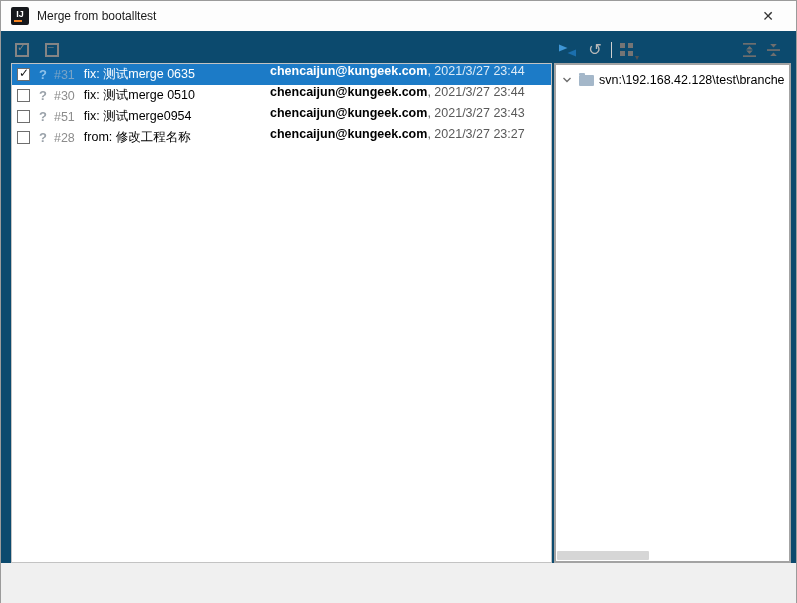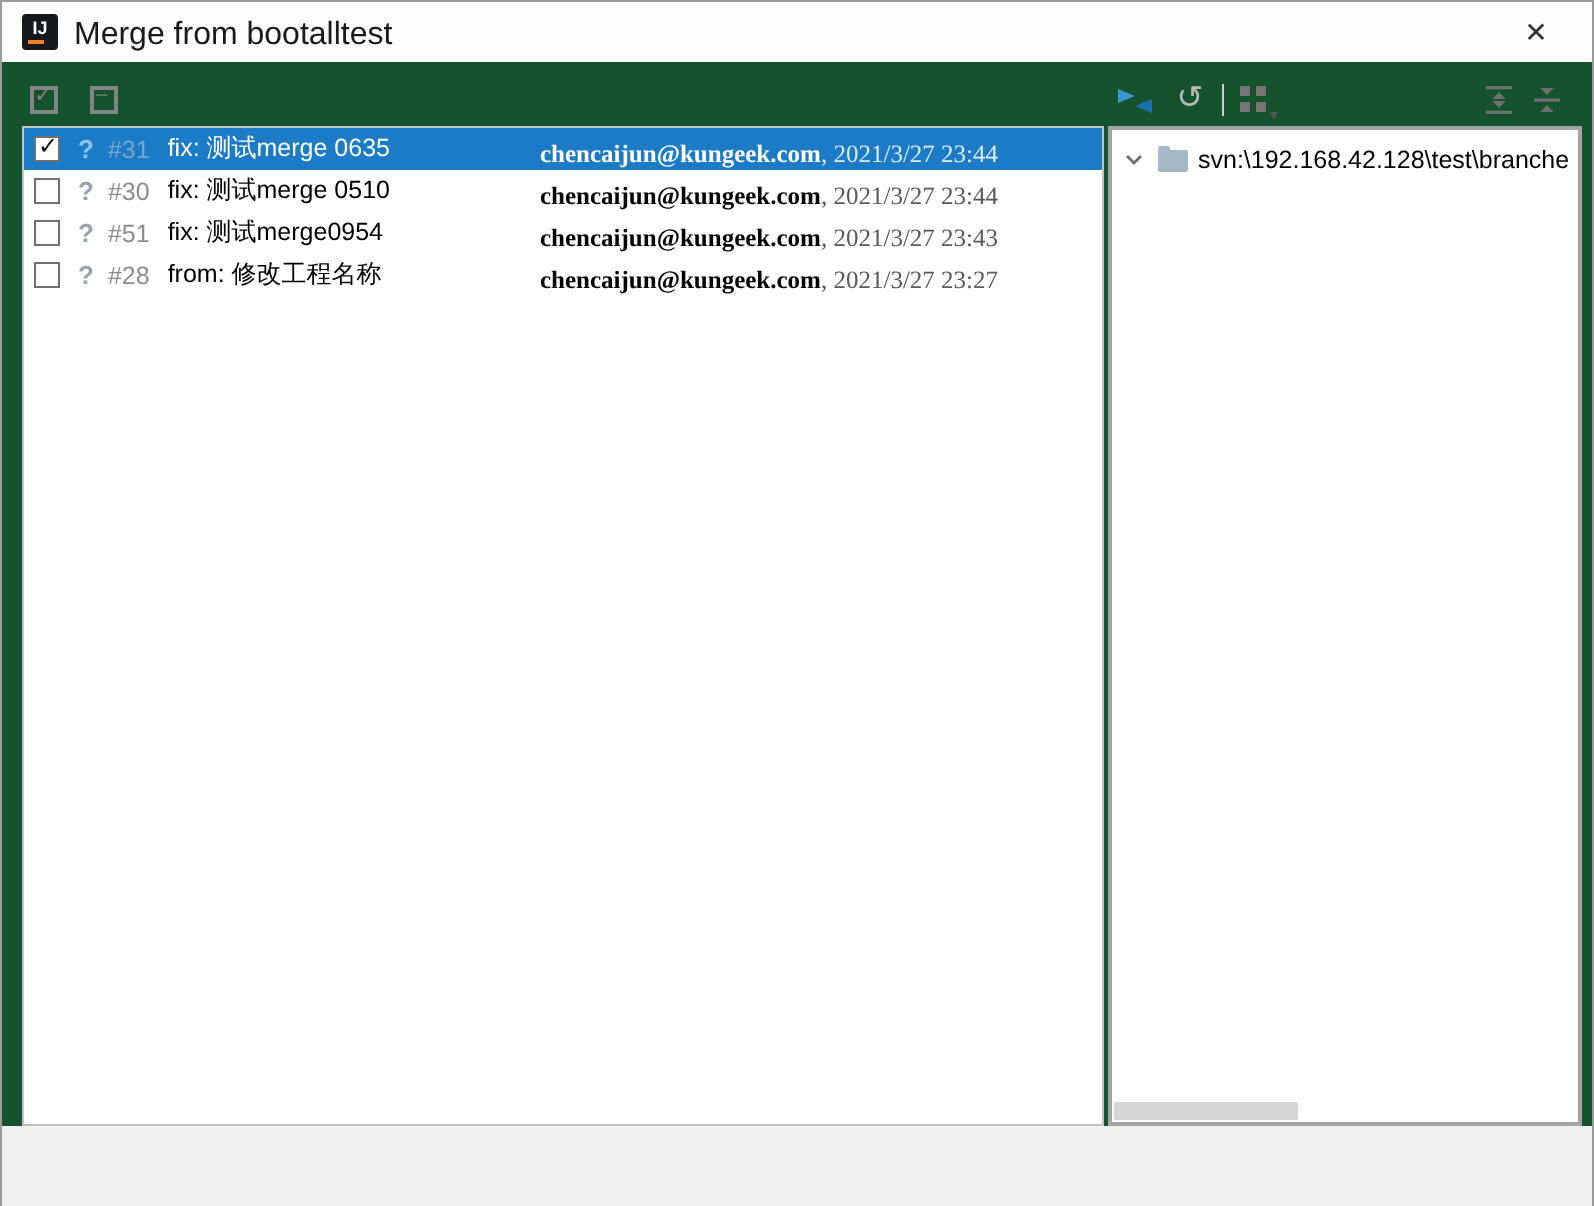--- a/index.html
+++ b/index.html
@@ -8,28 +8,28 @@
     --default-button-border:#0078d7;
   }
   *{margin:0;padding:0;box-sizing:border-box;}
   html,body{width:797px;height:603px;}
   body{
     font-family:"Liberation Sans","DejaVu Sans",sans-serif;
     background:#f0f0f0;
     position:relative;
     overflow:hidden;
   }
-  .window{position:absolute;inset:0;border:1px solid #9b9b9b;background:#14532d;padding-left:27px;}
+  .window{position:absolute;inset:0;border:1px solid #9b9b9b;background:#0c4a6e;padding-left:27px;}
 
   
   .titlebar{position:absolute;left:0;top:0;width:100%;height:30px;background:#fdfdfd;}
   .ij-logo{position:absolute;left:10px;top:6px;width:18px;height:18px;background:#16181c;border-radius:2px;
     color:#fff;font-size:9px;font-weight:bold;text-align:center;line-height:15px;letter-spacing:0;}
   .ij-logo::after{content:"";position:absolute;left:3px;bottom:3px;width:8px;height:2px;background:#f58220;}
-  .title-text{position:absolute;left:36px;top:8px;font-size:16px;color:#1a1a1a;}
+  .title-text{position:absolute;left:36px;top:8px;font-size:12px;color:#1a1a1a;}
   .close-btn{position:absolute;right:12px;top:4px;width:32px;height:22px;text-align:center;line-height:22px;
     font-size:14px;color:#333;cursor:default;}
 
   
   .tb-icon{position:absolute;top:41px;width:16px;height:16px;}
   .icon-cb{width:14px;height:14px;border:2px solid #848484;position:relative;margin:1px;}
   .icon-cb-check::after{content:"✓";position:absolute;left:0px;top:-4px;font-size:11px;font-weight:bold;color:#848484;}
   .icon-cb-minus::after{content:"─";position:absolute;left:1px;top:-2px;font-size:8px;font-weight:bold;color:#848484;}
   .undo-glyph{font-size:16px;color:#b9b9b9;line-height:16px;display:block;text-align:center;}
   .tb-sep{position:absolute;top:41px;width:1px;height:16px;background:#cfcfcf;}
@@ -49,21 +49,21 @@
   .row{height:21px;display:flex;align-items:center;position:relative;font-size:12.5px;white-space:nowrap;}
   .row.selected{background:var(--selection-bg,#1c7bc7);}
   .cb{width:13px;height:13px;border:1px solid #6e6e6e;background:#fff;margin-left:5px;position:relative;flex:none;}
   .cb.checked::after{content:"✓";position:absolute;left:1px;top:-3px;font-size:12px;font-weight:bold;color:#111;}
   .q{margin-left:9px;color:#9aa2aa;font-size:13px;font-weight:bold;}
   .row.selected .q{color:#8ec2ea;}
   .rev{margin-left:7px;color:#8c8c8c;}
   .row.selected .rev{color:#7aa4c7;}
   .msg{margin-left:9px;color:#000;}
   .row.selected .msg{color:#fff;}
-  .who{position:absolute;left:258px;top:0;height:21px;display:flex;align-items:flex-end;font-family:Liberation Serif, serif;}
+  .who{position:absolute;left:258px;top:0;height:21px;display:flex;align-items:flex-start;}
   .author{font-weight:bold;color:#000;}
   .row.selected .author{color:#fff;}
   .date{color:#595959;}
   .date::before{content:", ";}
   .row.selected .date{color:#dcebf7;}
 
   
   .tree-row{position:absolute;height:20px;display:flex;align-items:center;font-size:12.5px;white-space:nowrap;overflow:hidden;width:100%;}
   .tree-root{top:5px;left:0;}
   .tree-file{top:27px;left:0;}

